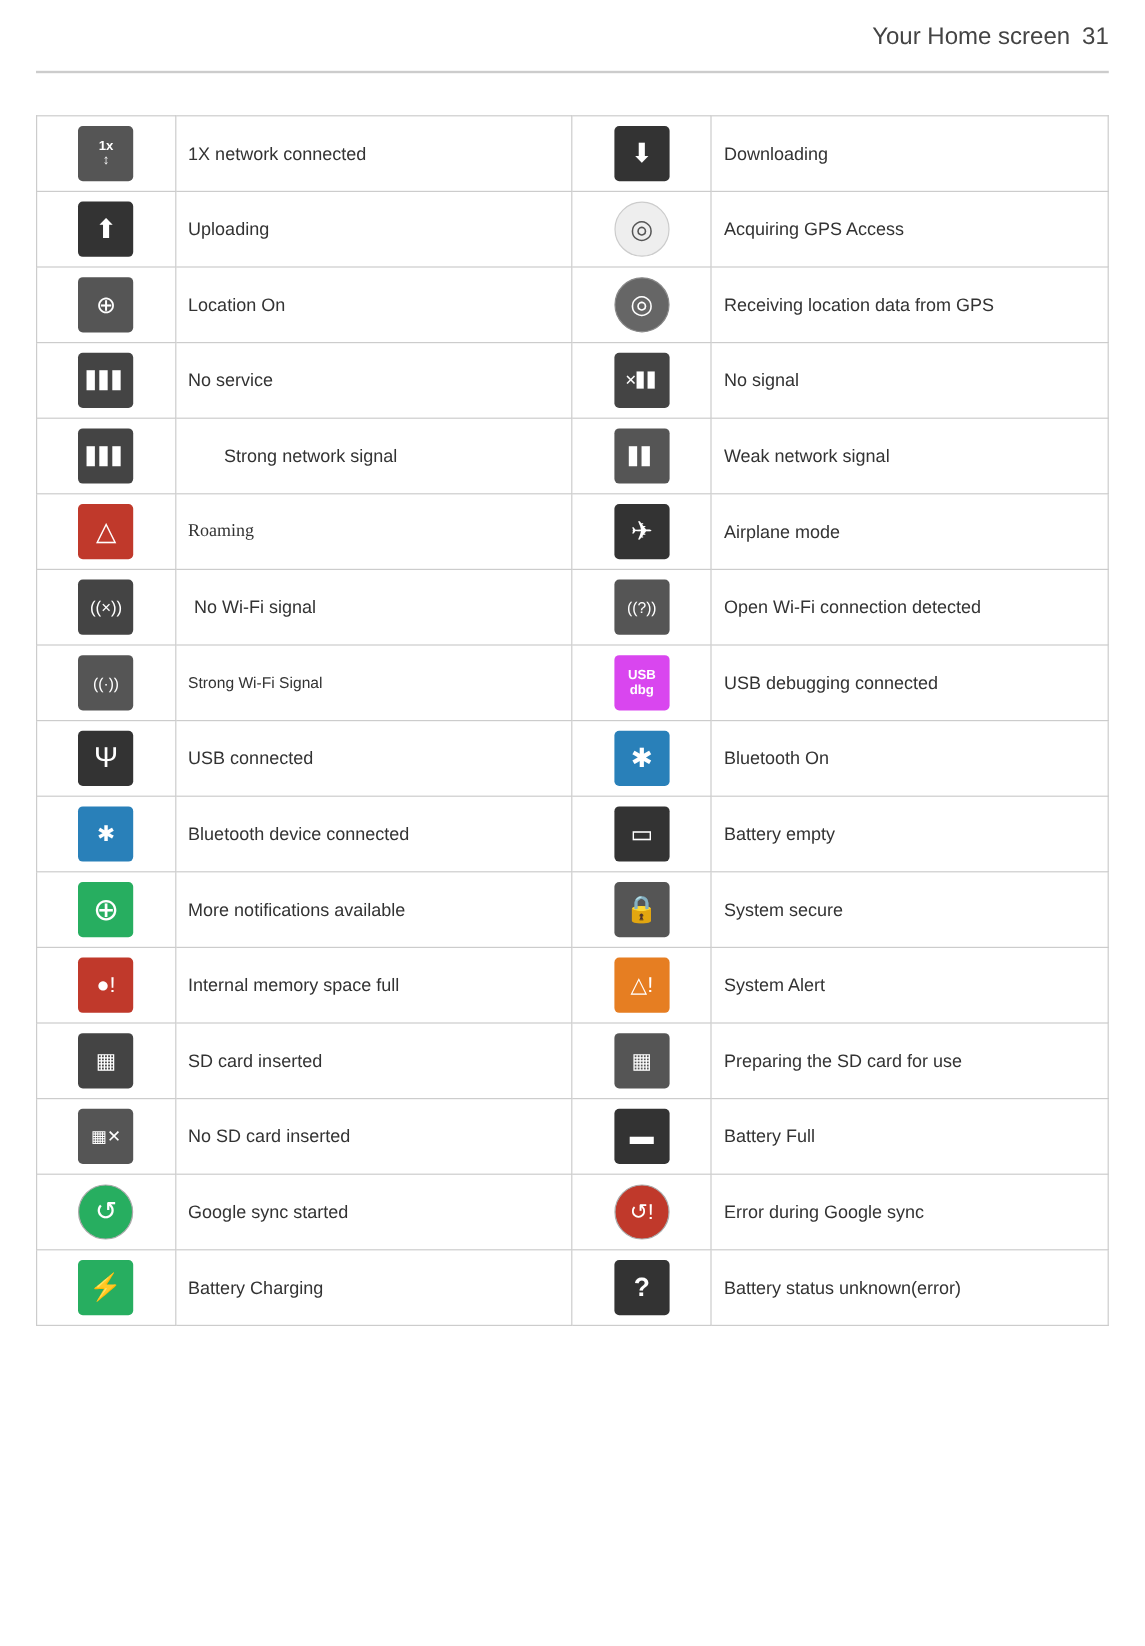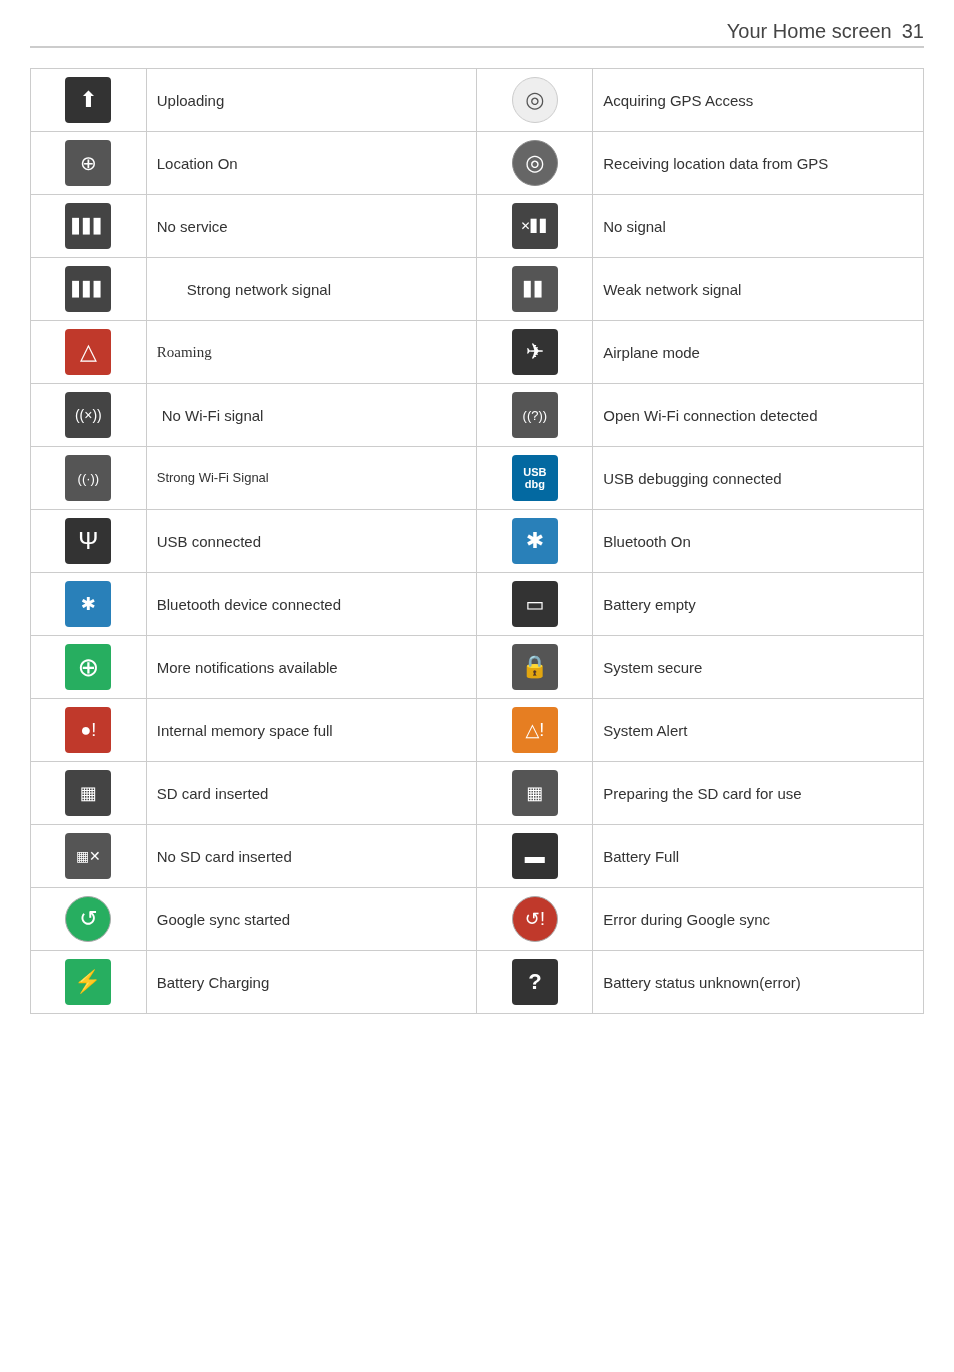--- a/index.html
+++ b/index.html
@@ -9,22 +9,22 @@
       width: 954px;
       min-height: 1372px;
       padding: 20px 30px;
       color: #333;
     }
     .page-header {
       display: flex;
       justify-content: flex-end;
       align-items: center;
       border-bottom: 2px solid #ccc;
-      padding-bottom: 3px;
-      margin-bottom: 20px;
+      padding-bottom: 16px;
+      margin-bottom: 35px;
     }
     .page-title {
       font-size: 20px;
       font-weight: normal;
       color: #444;
       margin-right: 10px;
     }
     .page-number {
       font-size: 20px;
       color: #444;
@@ -52,20 +52,29 @@
 <body>
 
 <div class="page-header">
   <span class="page-title">Your Home screen</span>
   <span class="page-number">31</span>
 </div>
 
 <table class="icon-table">
   <tbody id="table-body">
       <tr>
+    <td class="icon-cell"><div style="display:inline-flex;align-items:center;justify-content:center;width:46px;height:46px;background:#555;border-radius:4px;color:#fff;font-size:11px;font-weight:bold;flex-direction:column;line-height:1.1;">
+            <span>1x</span>
+            <span>↕</span>
+          </div></td>
+    <td class="label-cell" style="font-size:15px;line-height:1.4;">1X network connected</td>
+    <td class="icon-cell"><div style="display:inline-flex;align-items:center;justify-content:center;width:46px;height:46px;background:#333;border-radius:4px;color:#fff;font-size:22px;">⬇</div></td>
+    <td class="label-cell" style="font-size:15px;line-height:1.4;">Downloading</td>
+  </tr>
+      <tr>
     <td class="icon-cell"><div style="display:inline-flex;align-items:center;justify-content:center;width:46px;height:46px;background:#333;border-radius:4px;color:#fff;font-size:22px;">⬆</div></td>
     <td class="label-cell" style="font-size:15px;line-height:1.4;">Uploading</td>
     <td class="icon-cell"><div style="display:inline-flex;align-items:center;justify-content:center;width:46px;height:46px;background:#eee;border-radius:50%;border:1px solid #ccc;color:#555;font-size:22px;">◎</div></td>
     <td class="label-cell" style="font-size:15px;line-height:1.4;">Acquiring GPS Access</td>
   </tr>
       <tr>
     <td class="icon-cell"><div style="display:inline-flex;align-items:center;justify-content:center;width:46px;height:46px;background:#555;border-radius:4px;color:#fff;font-size:20px;">⊕</div></td>
     <td class="label-cell" style="font-size:15px;line-height:1.4;">Location On</td>
     <td class="icon-cell"><div style="display:inline-flex;align-items:center;justify-content:center;width:46px;height:46px;background:#666;border-radius:50%;border:1px solid #888;color:#fff;font-size:22px;">◎</div></td>
     <td class="label-cell" style="font-size:15px;line-height:1.4;">Receiving location data from GPS</td>
@@ -90,21 +99,21 @@
   </tr>
       <tr>
     <td class="icon-cell"><div style="display:inline-flex;align-items:center;justify-content:center;width:46px;height:46px;background:#444;border-radius:4px;color:#fff;font-size:14px;">((×))</div></td>
     <td class="label-cell" style="font-size:15px;line-height:1.4;padding-left:15px;">No Wi-Fi signal</td>
     <td class="icon-cell"><div style="display:inline-flex;align-items:center;justify-content:center;width:46px;height:46px;background:#555;border-radius:4px;color:#fff;font-size:13px;">((?))</div></td>
     <td class="label-cell" style="font-size:15px;line-height:1.4;">Open Wi-Fi connection detected</td>
   </tr>
       <tr>
     <td class="icon-cell"><div style="display:inline-flex;align-items:center;justify-content:center;width:46px;height:46px;background:#555;border-radius:4px;color:#fff;font-size:13px;">((·))</div></td>
     <td class="label-cell" style="font-size:13px;line-height:1.4;">Strong Wi-Fi Signal</td>
-    <td class="icon-cell"><div style="display:inline-flex;align-items:center;justify-content:center;width:46px;height:46px;background:#0369a1;border-radius:4px;color:#fff;font-size:11px;font-weight:bold;">USB<br>dbg</div></td>
+    <td class="icon-cell"><div style="display:inline-flex;align-items:center;justify-content:center;width:46px;height:46px;background:#d946ef;border-radius:4px;color:#fff;font-size:11px;font-weight:bold;">USB<br>dbg</div></td>
     <td class="label-cell" style="font-size:15px;line-height:1.4;">USB debugging connected</td>
   </tr>
       <tr>
     <td class="icon-cell"><div style="display:inline-flex;align-items:center;justify-content:center;width:46px;height:46px;background:#333;border-radius:4px;color:#fff;font-size:24px;">Ψ</div></td>
     <td class="label-cell" style="font-size:15px;line-height:1.4;">USB connected</td>
     <td class="icon-cell"><div style="display:inline-flex;align-items:center;justify-content:center;width:46px;height:46px;background:#2980b9;border-radius:4px;color:#fff;font-size:22px;">✱</div></td>
     <td class="label-cell" style="font-size:15px;line-height:1.4;">Bluetooth On</td>
   </tr>
       <tr>
     <td class="icon-cell"><div style="display:inline-flex;align-items:center;justify-content:center;width:46px;height:46px;background:#2980b9;border-radius:4px;color:#fff;font-size:18px;">✱</div></td>

